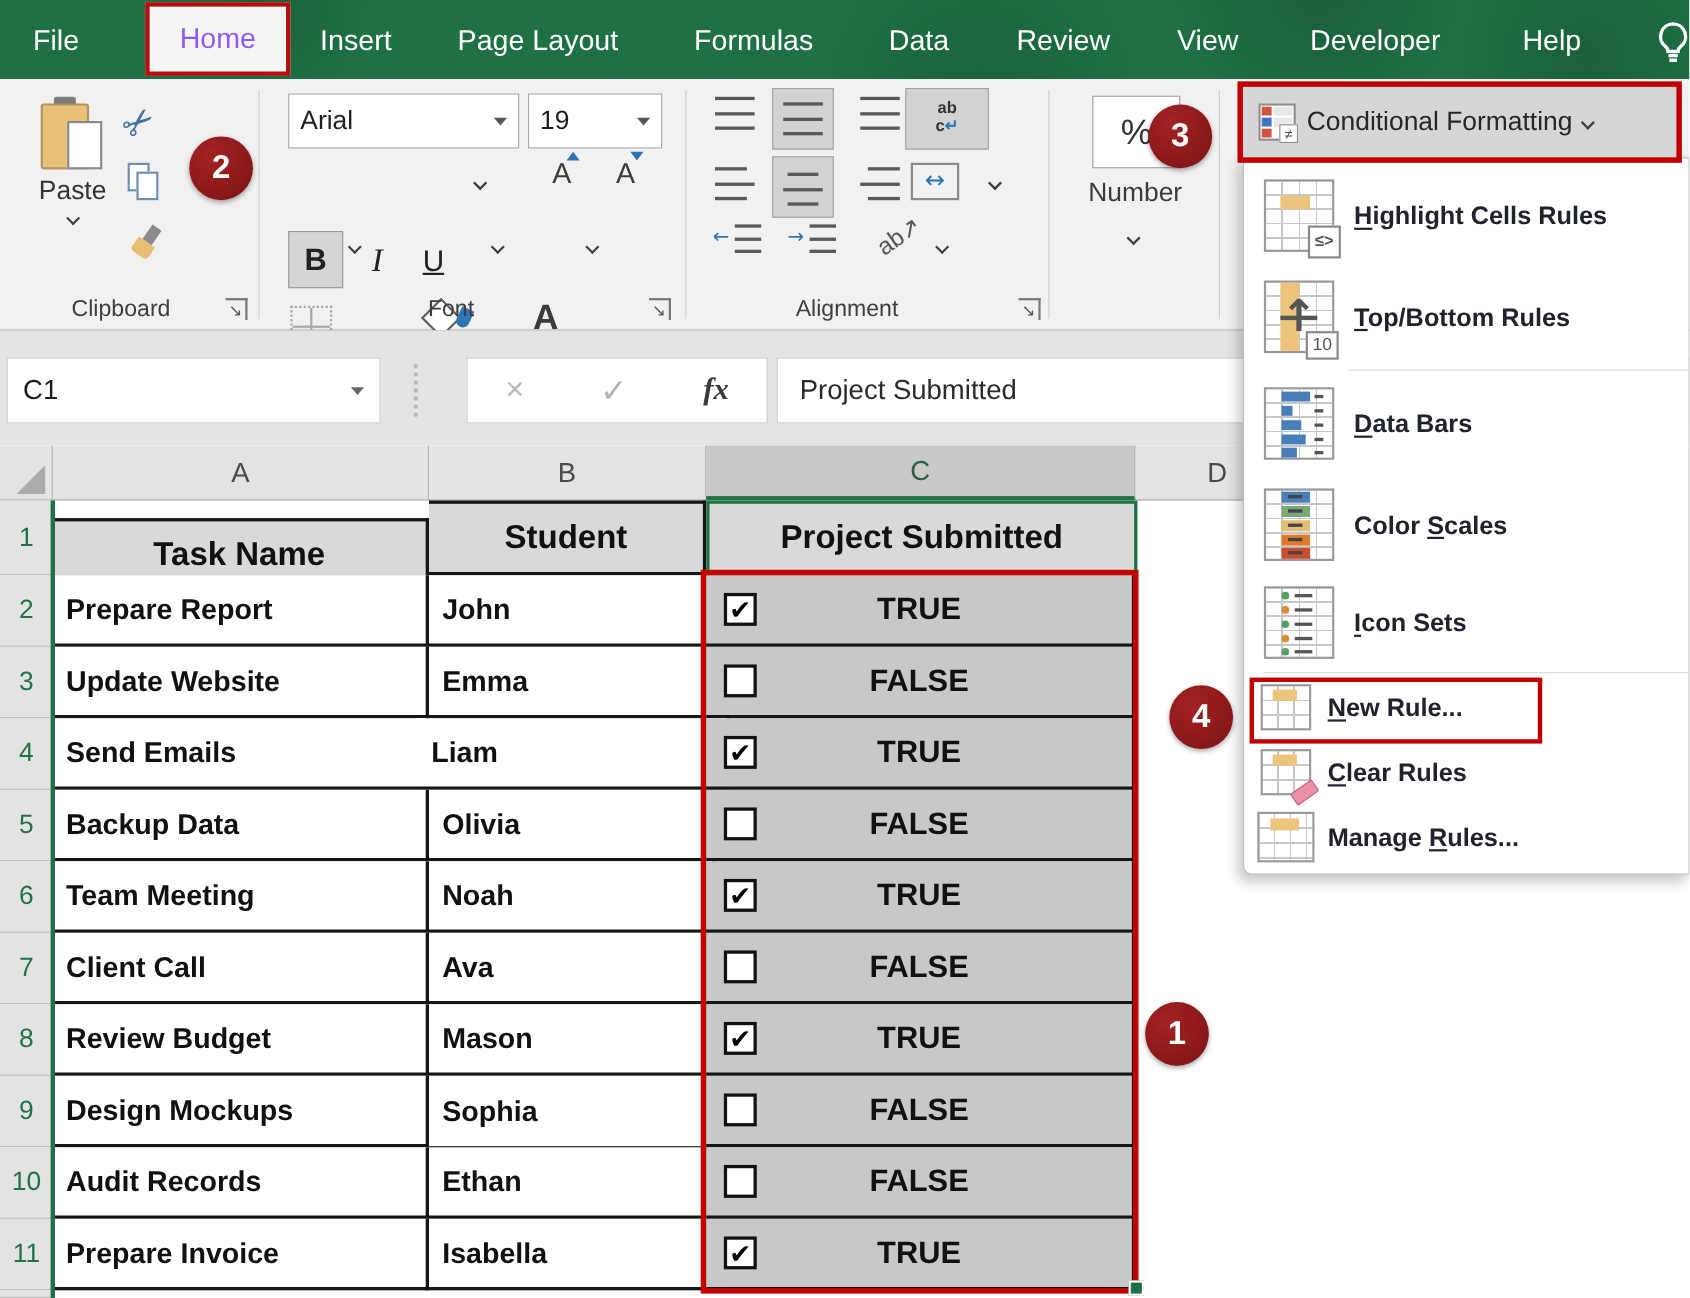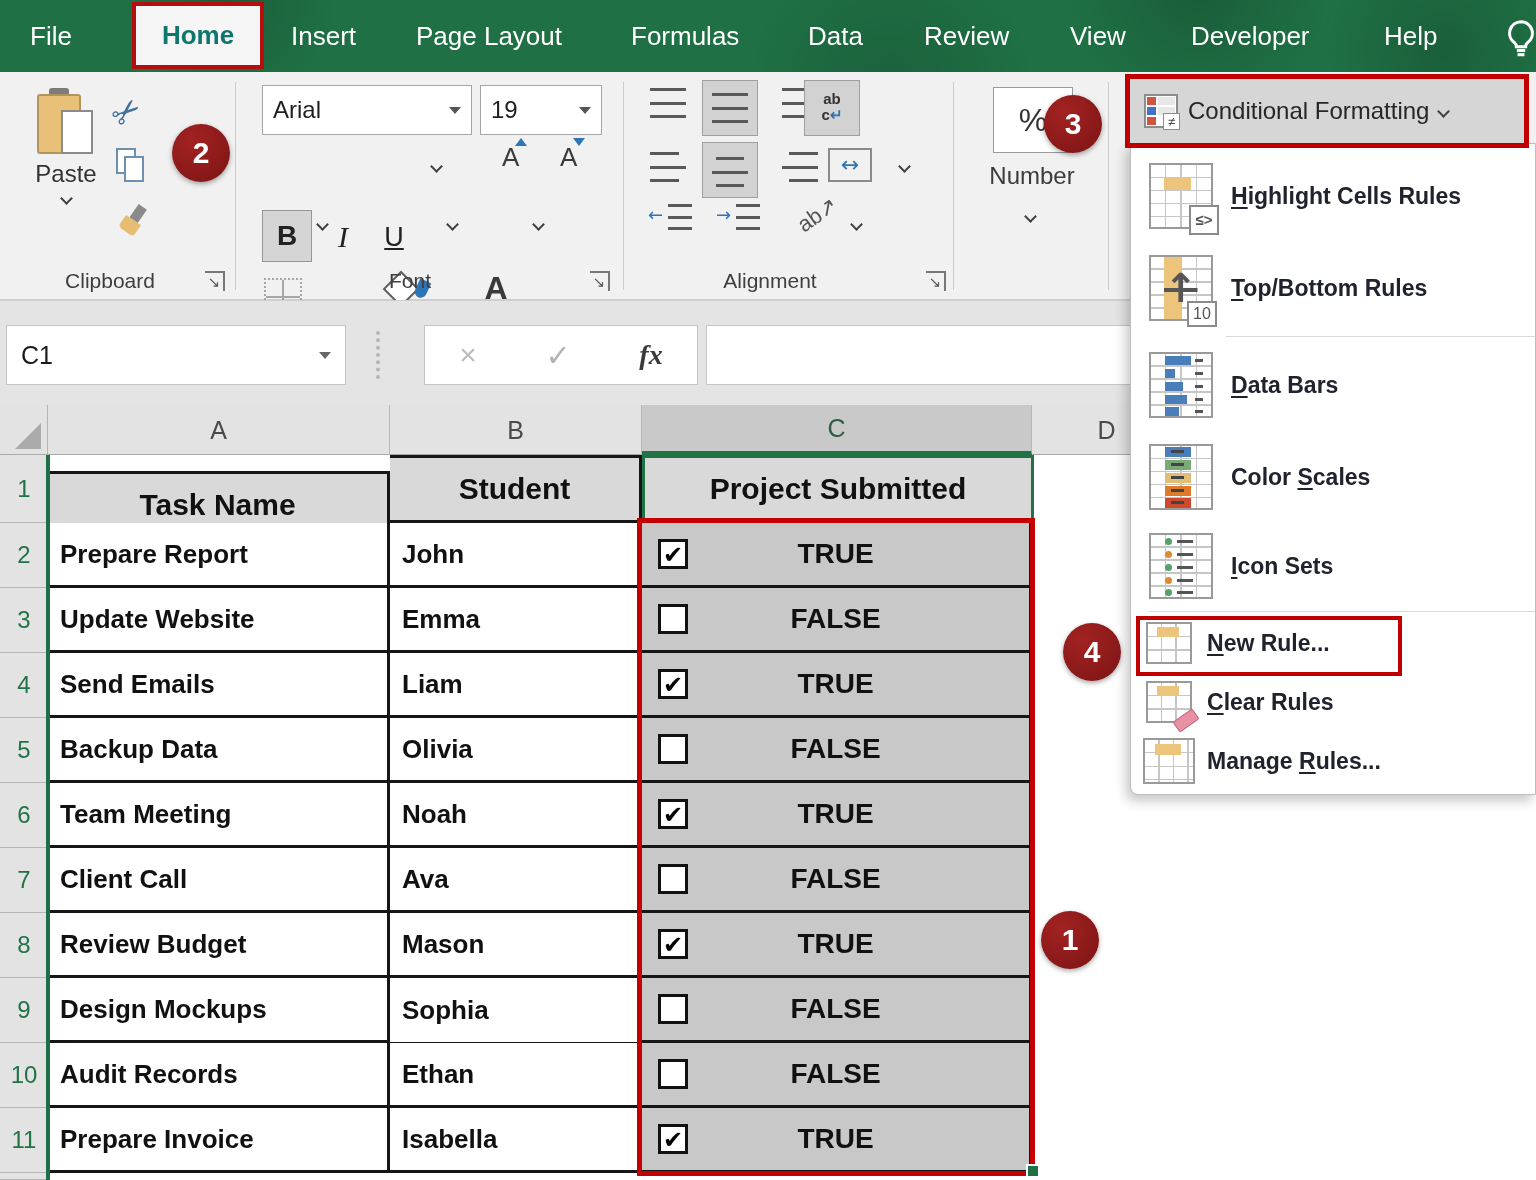--- a/index.html
+++ b/index.html
@@ -14,21 +14,21 @@
       radial-gradient(circle 160px at 15% 0%, rgba(0,0,0,.16), transparent 70%),
       radial-gradient(circle 220px at 58% 120%, rgba(0,0,0,.14), transparent 70%),
       radial-gradient(circle 200px at 78% -20%, rgba(0,0,0,.18), transparent 70%),
       radial-gradient(circle 180px at 94% 70%, rgba(0,0,0,.16), transparent 70%),
       #1f7145; }
   .tab { position:absolute; top:0; height:72px; line-height:72px; color:#fff;
          font-size:26px; white-space:nowrap; cursor:default; }
   #home-tab-box { position:absolute; left:132px; top:2px; width:132px; height:67px;
       background:#f5f5f5; border:4px solid #b30f0f; display:flex; align-items:center;
       justify-content:center; }
-  #home-tab-box .home-label { color:#0f766e; font-size:26px; font-weight:700; }
+  #home-tab-box .home-label { color:#8b5cf6; font-size:26px; font-weight:400; }
   #tellme-bulb { position:absolute; left:1498px; top:16px; width:46px; height:46px; }
 
   
   #ribbon { left:0; top:72px; width:1536px; height:228px; background:#f2f1f1;
             border-bottom:1px solid #cfcfcf; }
   .vsep { position:absolute; top:10px; width:1px; height:208px; background:#cdcccb; }
   .grp-label { position:absolute; bottom:6px; font-size:21px; color:#3e3e3e; text-align:center; }
   .launcher { position:absolute; bottom:8px; width:20px; height:20px;
               border-top:2px solid #777; border-right:2px solid #777; color:#555;
               font-size:15px; line-height:18px; text-align:center;
@@ -156,21 +156,21 @@
       repeating-linear-gradient(to bottom, transparent 0 12px, #c6c6c6 12px 13.5px),
       repeating-linear-gradient(to right, transparent 0 13px, #c6c6c6 13px 14.5px), #fff;
       border:2px solid #9a9a9a; }
   .eraser { position:absolute; right:-8px; bottom:-6px; width:24px; height:13px;
       background:#e891a5; border:1px solid #c2607b; transform:rotate(-35deg); border-radius:2px; }
 
   
   #formula-row { left:0; top:300px; width:1536px; height:105px; background:#e4e4e4;
       border-top:1px solid #d0d0d0; }
   .white-box { position:absolute; top:24px; height:60px; background:#fff;
-      border:1px solid #c6c6c6; display:flex; align-items:center;justify-content:flex-end; }
+      border:1px solid #c6c6c6; display:flex; align-items:center; }
   #name-box { left:6px; width:340px; padding:0 14px; }
   #name-box .val { flex:1; font-size:25px; color:#1b1b1b; }
   #fbar-dots { left:376px; top:30px; width:0; height:48px; border-left:4px dotted #b5b5b5; }
   #fx-box { left:424px; width:274px; justify-content:space-around; }
   #cancel-ic { font-size:30px; color:#bcbcbc; }
   #enter-ic { font-size:30px; color:#b3b3b3; font-family:"DejaVu Sans", sans-serif; }
   #fx-ic { font-size:28px; color:#3a3a3a; font-family:"Liberation Serif", serif;
            font-style:italic; font-weight:700; }
   #formula-box { left:706px; width:830px; padding:0 20px; font-size:25px; color:#2a2a2a; }
 
@@ -309,21 +309,21 @@
           <i></i>
           <i></i>
           <i></i>
         </div>
     </div>
     <div class="lines" style="left:782px;top:16px">
         <i></i>
         <i></i>
         <i></i>
       </div>
-    <div class="hl-box" style="left:804px;top:8px;width:56px;height:56px">
+    <div class="hl-box" style="left:823px;top:8px;width:76px;height:56px">
       <div class="wrap-ic" style="margin-top:10px">
         <div>ab</div>
         <div><span>c</span><span style="color:#2e75b6">↵</span></div>
       </div>
     </div>
     <div class="lines" style="left:650px;top:80px">
         <i style="width:80%"></i>
         <i></i>
         <i style="width:80%"></i>
       </div>
@@ -532,21 +532,21 @@
     </div>
 
     <div class="cell data" style="left:48px;top:183px;width:342px;height:65px">Update Website</div>
     <div class="cell data" style="left:390px;top:183px;width:252px;height:65px">Emma</div>
     <div class="cell data c-col" style="left:642px;top:183px;width:390px;height:65px">
       <span class="cbx"></span>
       <span style="font-size:28px">FALSE</span>
     </div>
 
     <div class="cell data" style="left:48px;top:248px;width:342px;height:65px">Send Emails</div>
-    <div class="cell data" style="left:390px;top:248px;width:284px;height:65px">Liam</div>
+    <div class="cell data" style="left:380px;top:248px;width:284px;height:65px">Liam</div>
     <div class="cell data c-col" style="left:642px;top:248px;width:390px;height:65px">
       <span class="cbx">✔</span>
       <span style="font-size:28px">TRUE</span>
     </div>
 
     <div class="cell data" style="left:48px;top:313px;width:342px;height:65px">Backup Data</div>
     <div class="cell data" style="left:390px;top:313px;width:252px;height:65px">Olivia</div>
     <div class="cell data c-col" style="left:642px;top:313px;width:390px;height:65px">
       <span class="cbx"></span>
       <span style="font-size:28px">FALSE</span>

